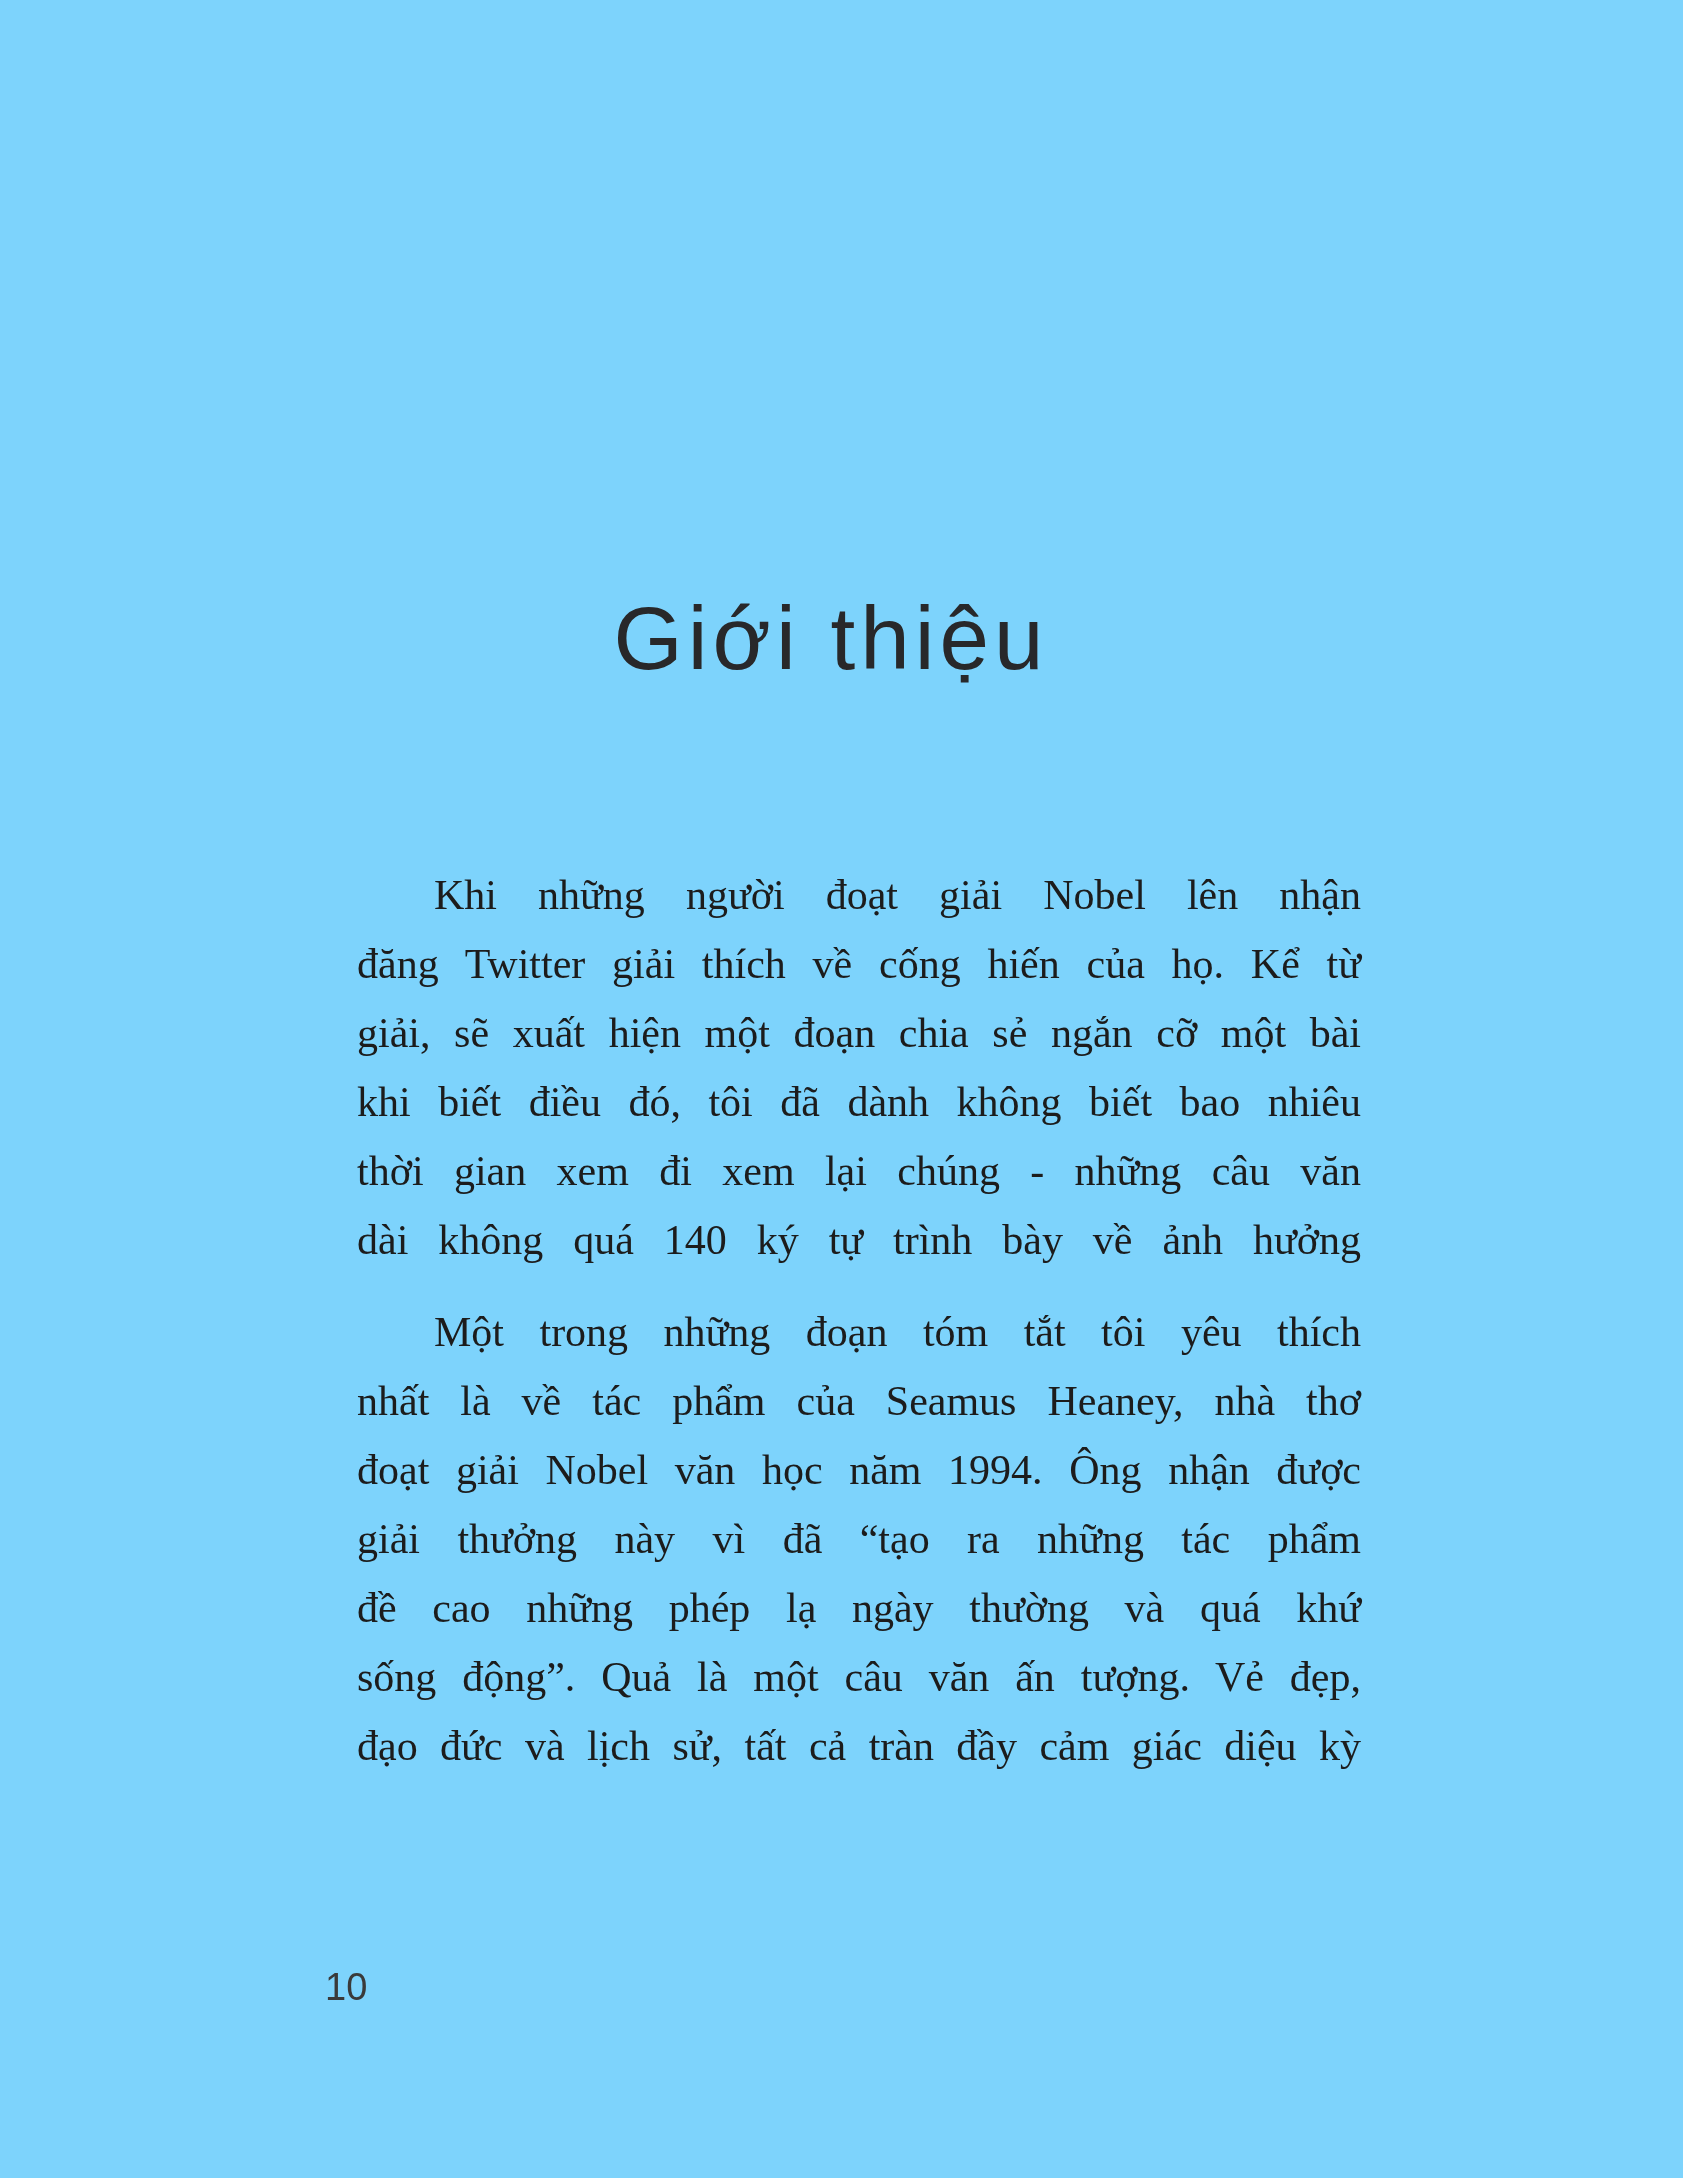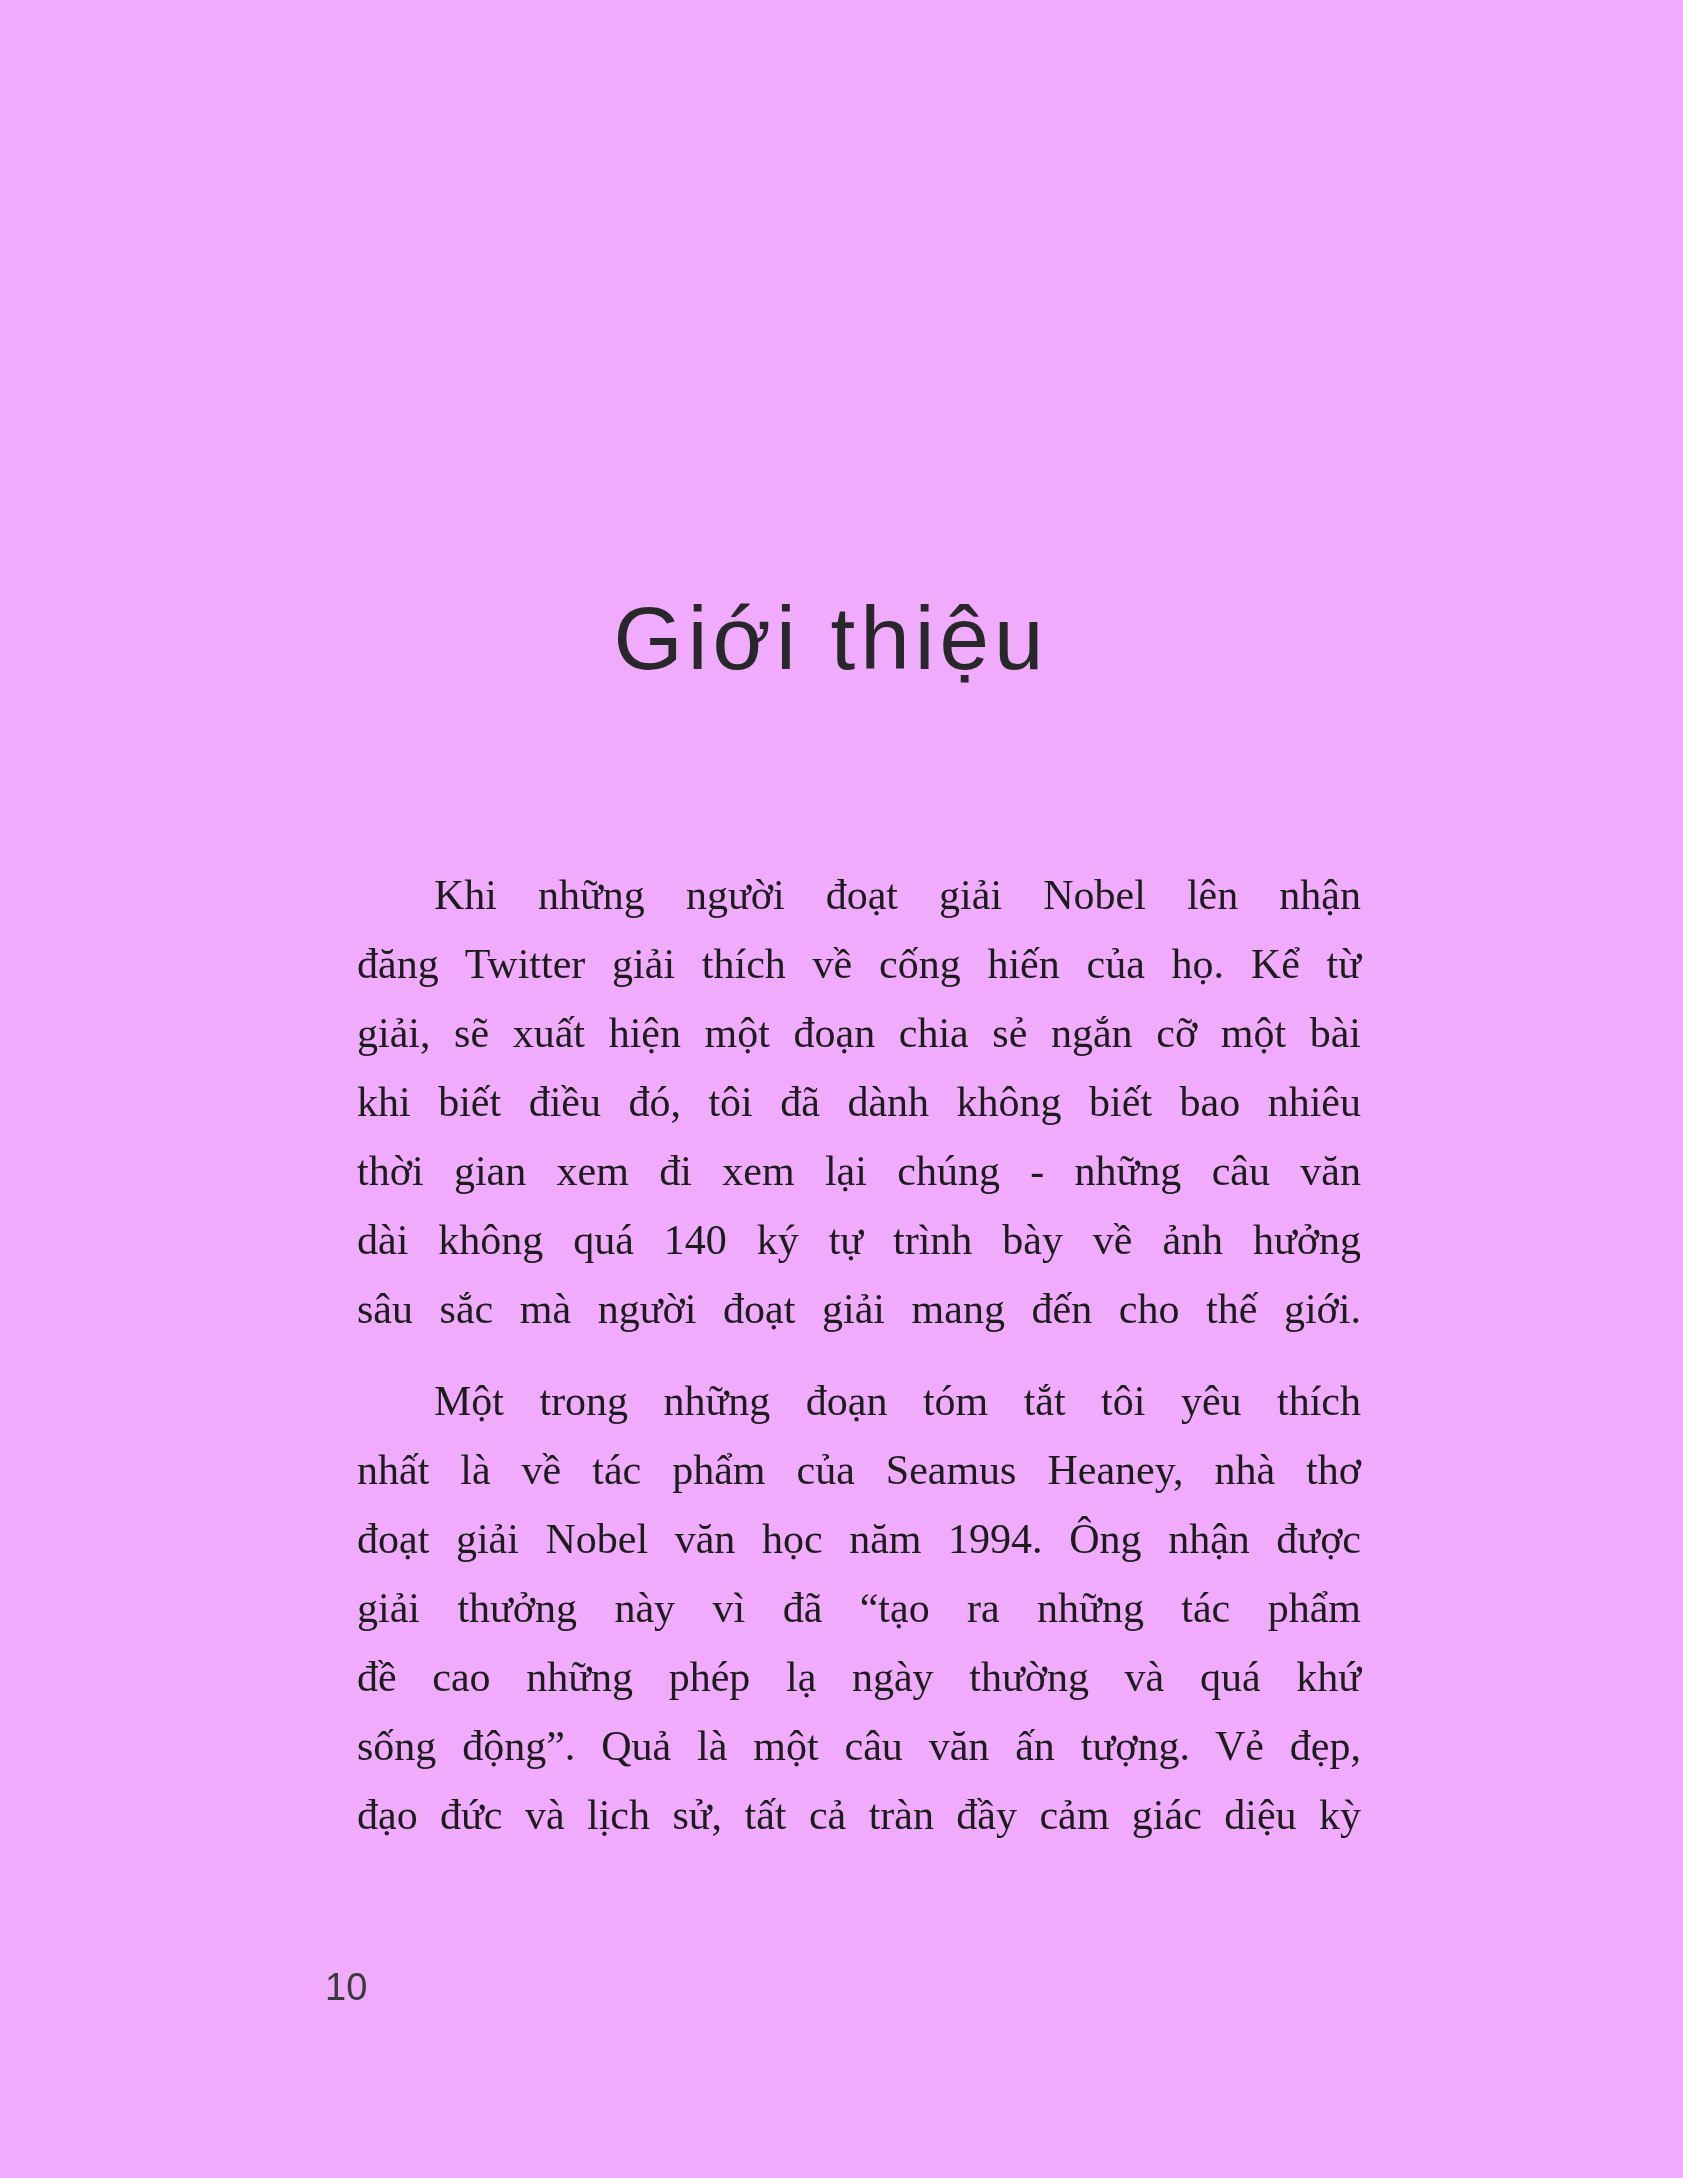--- a/index.html
+++ b/index.html
@@ -4,21 +4,21 @@
 <style>
   html, body {
     margin: 0;
     padding: 0;
     background: #ffffff;
   }
   .page {
     position: relative;
     width: 1683px;
     height: 2178px;
-    background: #f0abfc;
+    background: #7dd3fc;
     overflow: hidden;
   }
   .chapter-title {
     position: absolute;
     left: 329px;
     top: 527px;
     width: 1004px;
     text-align: center;
     font-family: "Liberation Sans", "DejaVu Sans", sans-serif;
     font-size: 89px;
@@ -73,21 +73,20 @@
 
   <div class="body-text">
 
     <div class="para">
       <div class="line indent">Khi những người đoạt giải Nobel lên nhận</div>
       <div class="line">đăng Twitter giải thích về cống hiến của họ. Kể từ</div>
       <div class="line">giải, sẽ xuất hiện một đoạn chia sẻ ngắn cỡ một bài</div>
       <div class="line">khi biết điều đó, tôi đã dành không biết bao nhiêu</div>
       <div class="line">thời gian xem đi xem lại chúng - những câu văn</div>
       <div class="line">dài không quá 140 ký tự trình bày về ảnh hưởng</div>
-      <div class="line">sâu sắc mà người đoạt giải mang đến cho thế giới.</div>
     </div>
 
     <div class="para">
       <div class="line indent">Một trong những đoạn tóm tắt tôi yêu thích</div>
       <div class="line">nhất là về tác phẩm của Seamus Heaney, nhà thơ</div>
       <div class="line">đoạt giải Nobel văn học năm 1994. Ông nhận được</div>
       <div class="line">giải thưởng này vì đã “tạo ra những tác phẩm</div>
       <div class="line">đề cao những phép lạ ngày thường và quá khứ</div>
       <div class="line">sống động”. Quả là một câu văn ấn tượng. Vẻ đẹp,</div>
       <div class="line">đạo đức và lịch sử, tất cả tràn đầy cảm giác diệu kỳ</div>

